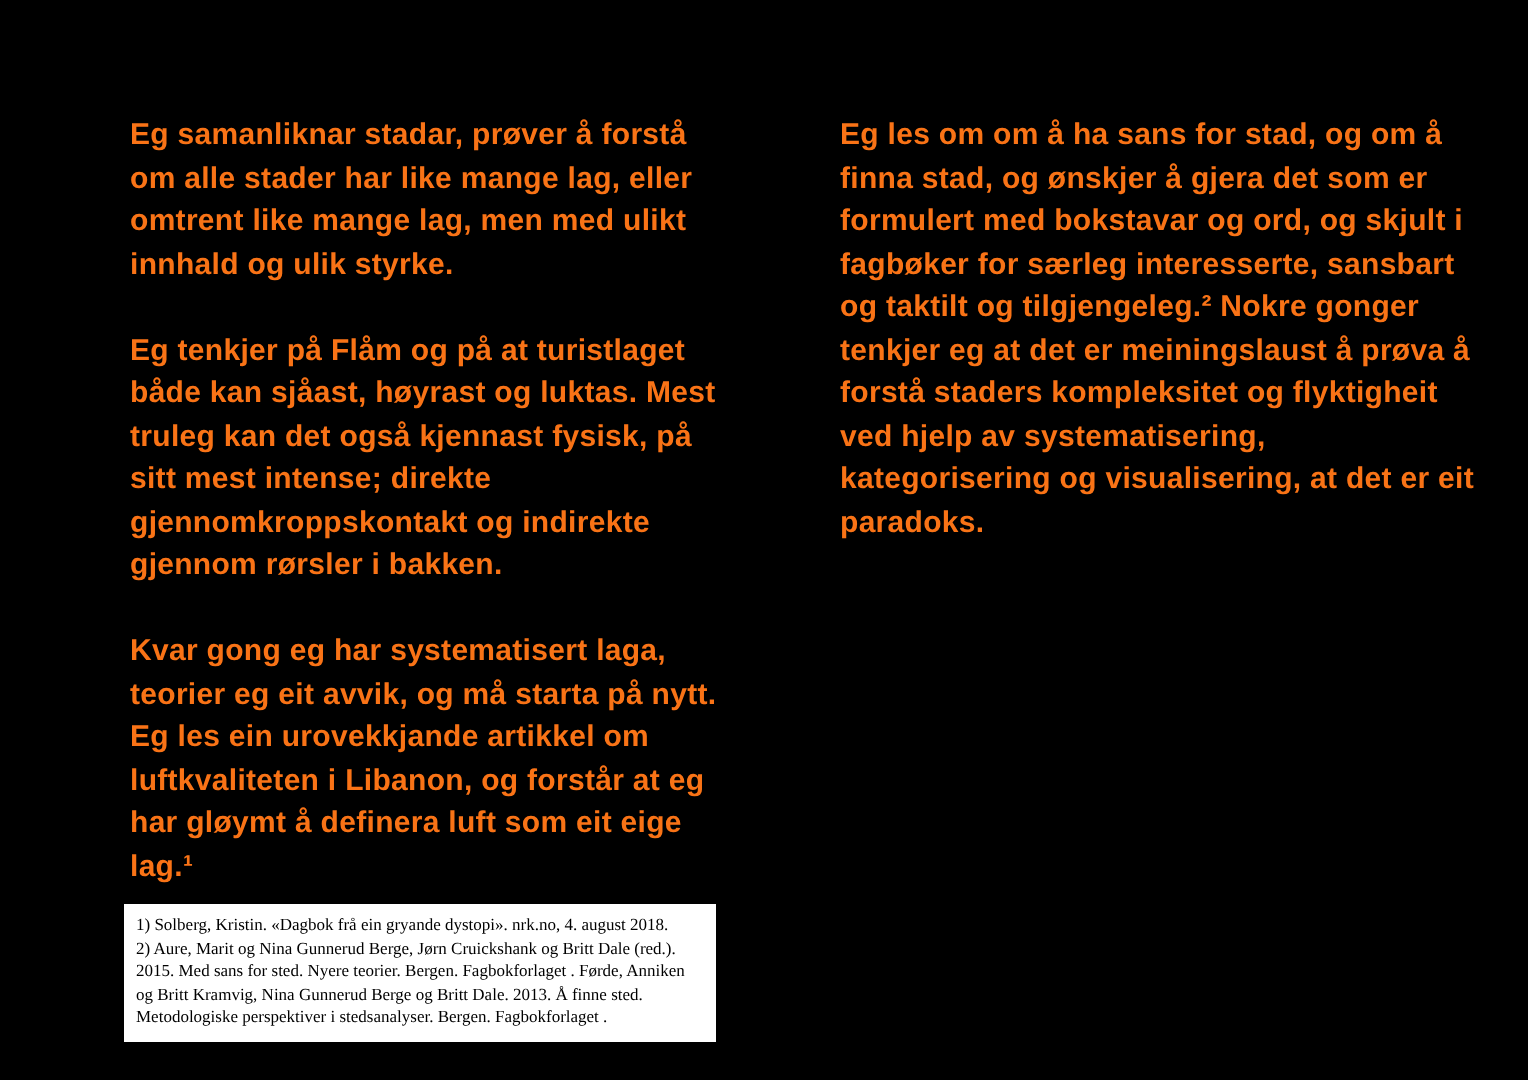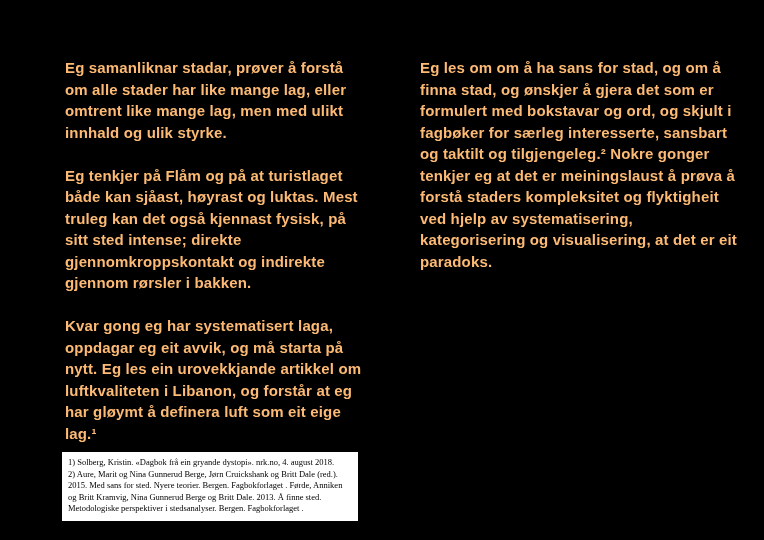--- a/index.html
+++ b/index.html
@@ -11,21 +11,21 @@
     position: relative;
     width: 764px;
     height: 540px;
     background: #000000;
     overflow: hidden;
     font-family: "Liberation Sans", sans-serif;
   }
   .text-col {
     position: absolute;
     top: 57px;
-    color: #fdba74;
+    color: #f97316;
     font-size: 15px;
     font-weight: 700;
     line-height: 21.5px;
     letter-spacing: 0.15px;
   }
   .text-col p {
     margin: 0 0 21.5px 0;
   }
   .col-left {
     left: 65px;
@@ -52,22 +52,22 @@
     margin: 0;
   }
 </style>
 </head>
 <body>
 
 <div class="page">
 
   <div class="text-col col-left">
     <p>Eg samanliknar stadar, prøver å forstå om alle stader har like mange lag, eller omtrent like mange lag, men med ulikt innhald og ulik styrke.</p>
-    <p>Eg tenkjer på Flåm og på at turistlaget både kan sjåast, høyrast og luktas. Mest truleg kan det også kjennast fysisk, på sitt sted intense; direkte gjennomkroppskontakt og indirekte gjennom rørsler i bakken.</p>
-    <p>Kvar gong eg har systematisert laga, oppdagar eg eit avvik, og må starta på nytt. Eg les ein urovekkjande artikkel om luftkvaliteten i Libanon, og forstår at eg har gløymt å definera luft som eit eige lag.¹</p>
+    <p>Eg tenkjer på Flåm og på at turistlaget både kan sjåast, høyrast og luktas. Mest truleg kan det også kjennast fysisk, på sitt mest intense; direkte gjennomkroppskontakt og indirekte gjennom rørsler i bakken.</p>
+    <p>Kvar gong eg har systematisert laga, teorier eg eit avvik, og må starta på nytt. Eg les ein urovekkjande artikkel om luftkvaliteten i Libanon, og forstår at eg har gløymt å definera luft som eit eige lag.¹</p>
   </div>
 
   <div class="text-col col-right">
     <p>Eg les om om å ha sans for stad, og om å finna stad, og ønskjer å gjera det som er formulert med bokstavar og ord, og skjult i fagbøker for særleg interesserte, sansbart og taktilt og tilgjengeleg.² Nokre gonger tenkjer eg at det er meiningslaust å prøva å forstå staders kompleksitet og flyktigheit ved hjelp av systematisering, kategorisering og visualisering, at det er eit paradoks.</p>
   </div>
 
   <div class="footnote-box">
     <p>1) Solberg, Kristin. «Dagbok frå ein gryande dystopi». nrk.no, 4. august 2018.</p>
     <p>2) Aure, Marit og Nina Gunnerud Berge, Jørn Cruickshank og Britt Dale (red.). 2015. Med sans for sted. Nyere teorier. Bergen. Fagbokforlaget . Førde, Anniken og Britt Kramvig, Nina Gunnerud Berge og Britt Dale. 2013. Å finne sted. Metodologiske perspektiver i stedsanalyser. Bergen. Fagbokforlaget .</p>
   </div>

